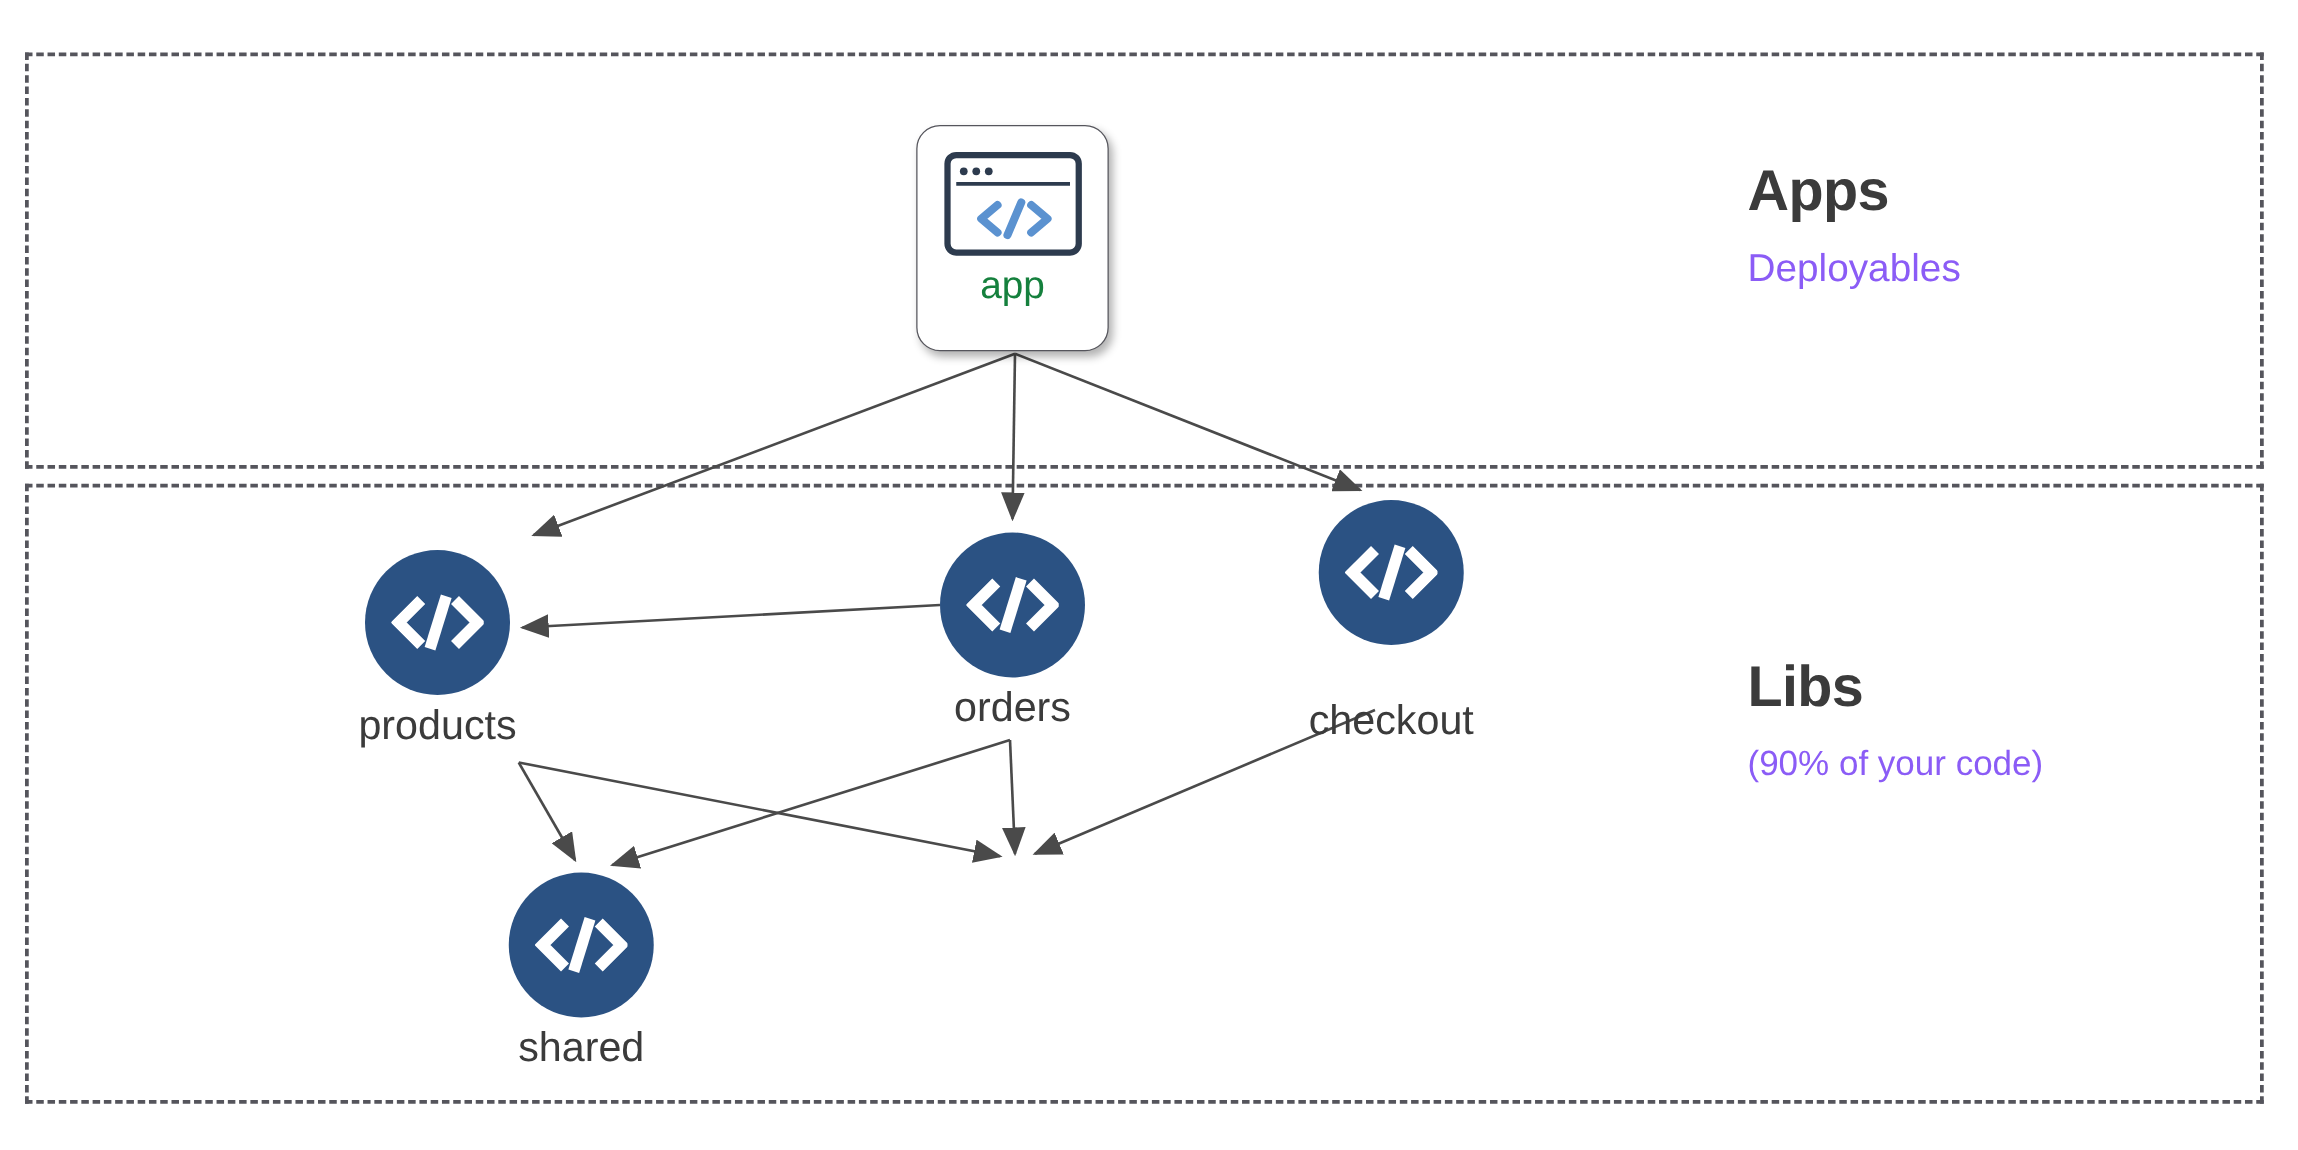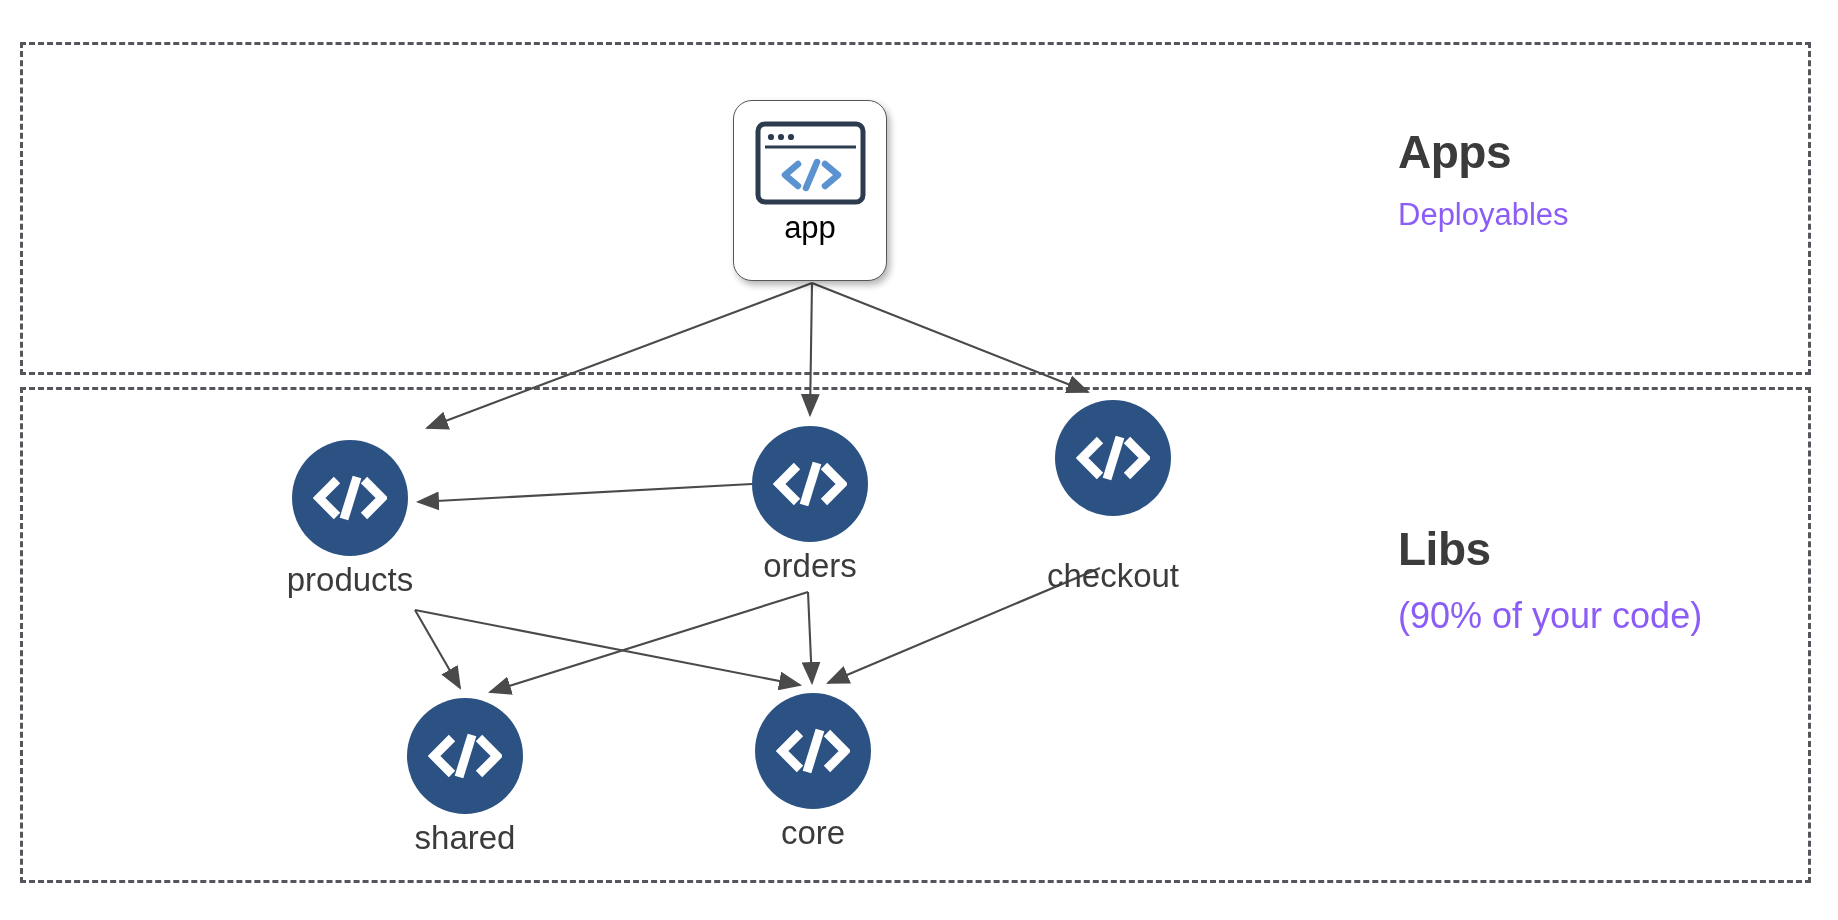--- a/index.html
+++ b/index.html
@@ -25,42 +25,42 @@
   
   .zone-caption{position:absolute;}
   .zone-title{
     font-size:46px;font-weight:bold;color:#3b3b3b;
     letter-spacing:-0.5px;line-height:1.05;white-space:nowrap;
   }
   .zone-sub{
     font-size:31px;font-weight:normal;color:#8b5cf6;
     line-height:1.25;white-space:nowrap;margin-top:20px;
   }
-  .zone-sub.small{font-size:36px;}
+  .zone-sub.small{font-size:28px;}
   #caption-apps{left:1398px;top:128px;}
   #caption-libs{left:1398px;top:525px;}
 
   
   #edges{position:absolute;left:0;top:0;width:1838px;height:920px;pointer-events:none;}
 
   
   #node-app{
     position:absolute;left:733px;top:100px;width:154px;height:181px;
     background:#ffffff;
     border:1.5px solid #55555c;
     border-radius:19px;
     box-shadow:3px 4px 7px rgba(0,0,0,0.30);
     box-sizing:border-box;
     display:flex;flex-direction:column;align-items:center;
   }
   #node-app .browser-icon{
     margin-top:19px;width:113px;height:86px;display:block;
   }
   #node-app .app-label{
-    margin-top:6px;font-size:31px;color:#000000;line-height:1;
+    margin-top:6px;font-size:31px;color:#15803d;line-height:1;
   }
 
   
   .lib-node{position:absolute;display:flex;flex-direction:column;align-items:center;}
   .lib-circle{
     width:116px;height:116px;border-radius:50%;
     background:#2b5283;
     display:flex;align-items:center;justify-content:center;
   }
   .lib-circle svg{width:74px;height:58px;display:block;}
@@ -181,26 +181,14 @@
         <g stroke="#ffffff" stroke-width="9" stroke-linecap="butt" stroke-linejoin="miter" fill="none">
           <polyline points="24,11 6,29 24,47"></polyline>
           <line x1="44" y1="8" x2="31" y2="50"></line>
           <polyline points="51,11 69,29 51,47"></polyline>
         </g>
       </svg>
     </div>
     <div class="lib-label">shared</div>
   </div>
 
-  <div class="lib-node" id="node-core">
-    <div class="lib-circle">
-      <svg viewBox="0 0 74 58">
-        <g stroke="#ffffff" stroke-width="9" stroke-linecap="butt" stroke-linejoin="miter" fill="none">
-          <polyline points="24,11 6,29 24,47"></polyline>
-          <line x1="44" y1="8" x2="31" y2="50"></line>
-          <polyline points="51,11 69,29 51,47"></polyline>
-        </g>
-      </svg>
-    </div>
-    <div class="lib-label">core</div>
-  </div>
 
 </div>
 
 </body></html>

